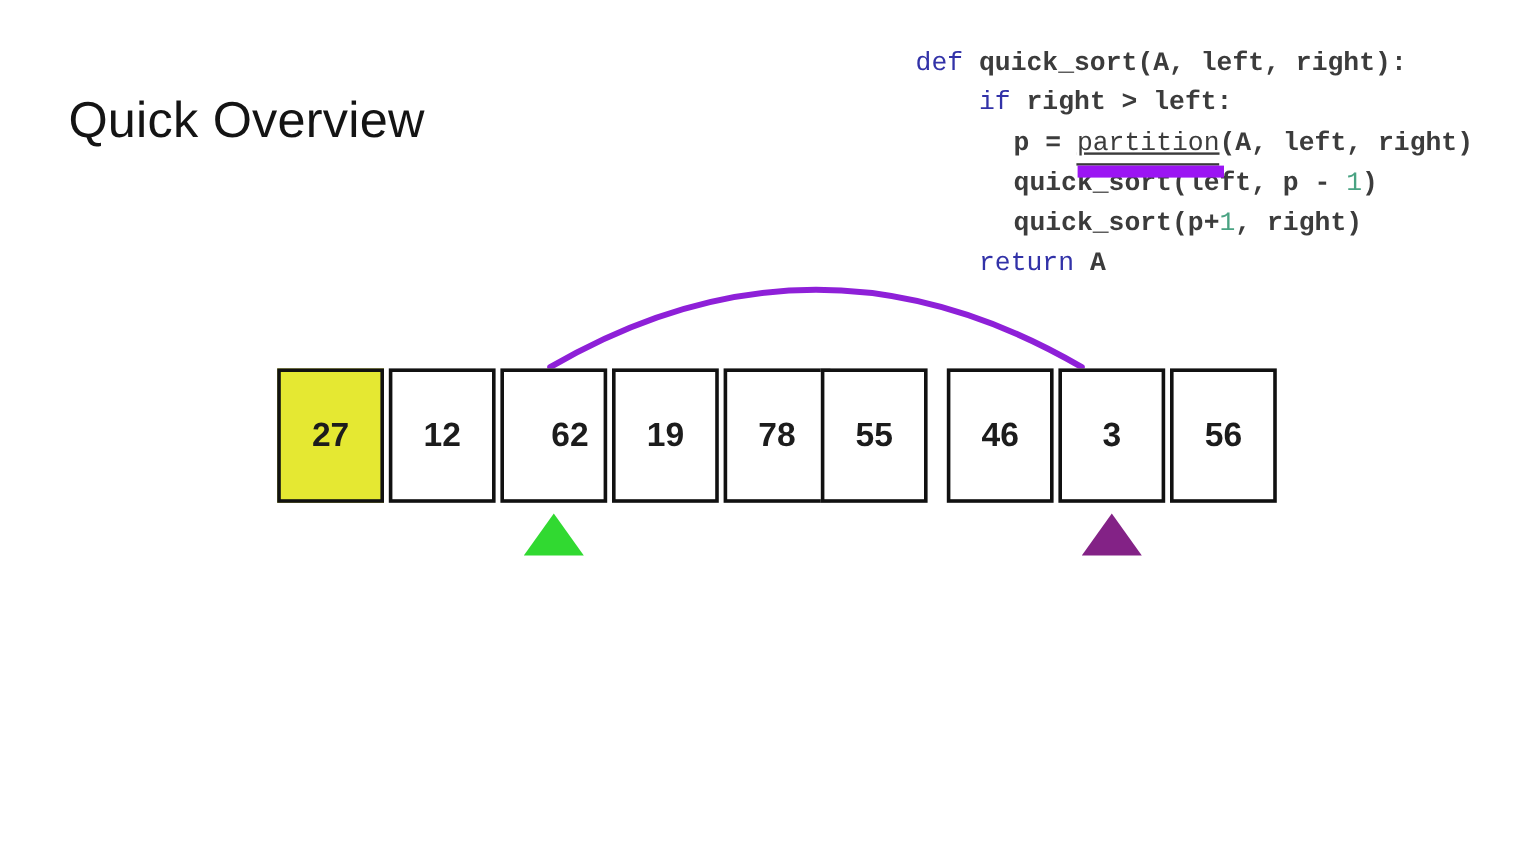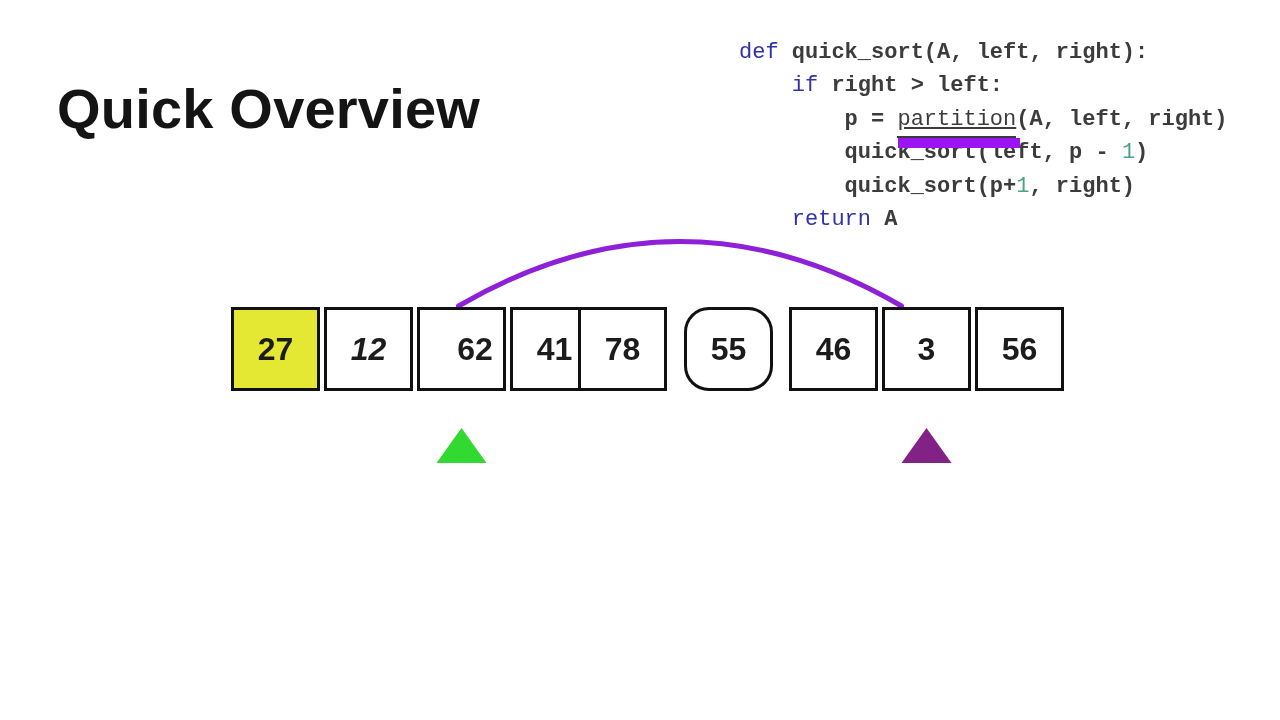--- a/index.html
+++ b/index.html
@@ -7,38 +7,38 @@
     position:relative;
     width:1280px; height:720px;
     background:#ffffff;
     overflow:hidden;
     font-family:"Liberation Sans", sans-serif;
   }
   .title {
     position:absolute;
     left:57px; top:76px;
     margin:0;
-    font-size:56px;
-    font-weight:700;
+    font-size:42px;
+    font-weight:400;
     letter-spacing:0.2px;
     color:var(--title, #141414);
     text-align:center;
   }
   .code {
     position:absolute;
     left:739px; top:36px;
     margin:0;
     font-family:"Liberation Mono", monospace;
     font-size:22px;
     line-height:33.4px;
     white-space:pre;
     color:var(--code-text, #3c3c3c);
   }
   .code-line { height:33.4px; }
-  .tok-kw  { color:var(--keyword, #3232a8); }
+  .tok-kw  { color:var(--keyword, #3232a8);margin-left:24px; }
   .tok-num { color:var(--number, #4aa383); }
   .tok-plain { color:var(--code-text, #3c3c3c);font-weight:bold; }
   .tok-hl {
     position:relative;
     display:inline-block;
     color:var(--code-text, #3c3c3c);
     border-bottom:2px solid var(--highlight-underline, #3a3a3a);
     text-decoration:underline;
   }
   .tok-hl::after {
@@ -47,27 +47,27 @@
     left:1px; right:-4px;
     top:100%;
     margin-top:2px;
     height:10px;
     background:var(--highlight-bar, #9b15f3);
   }
   .array-row { position:absolute; left:0; top:0; }
   .box {
     position:absolute;
     top:307px;
-    width:89px; height:84px;
+    width:89px; height:112px;
     box-sizing:border-box;
     border:3px solid var(--box-border, #111111);
     background:var(--box-fill, #ffffff);
     display:flex; align-items:center; justify-content:center;
     font-weight:bold;
-    font-size:32px;
+    font-size:28px;
     color:var(--value-text, #1c1c1c);
   }
   .box.pivot { background:var(--pivot-fill, #e5e832); }
   .overlay {
     position:absolute;
     left:0; top:0;
     width:1280px; height:720px;
     pointer-events:none;
   }
 </style>
@@ -77,22 +77,22 @@
 <div class="stage" style="--title: #141414; --code-text: #3c3c3c; --keyword: #3232a8; --number: #4aa383; --highlight-underline: #3a3a3a; --highlight-bar: #9b15f3; --arc: #8e20d8; --box-border: #111111; --box-fill: #ffffff; --pivot-fill: #e5e832; --value-text: #1c1c1c; --left-pointer: #31d931; --right-pointer: #832286;">
   <h1 class="title">Quick Overview</h1>
   <pre class="code"><div class="code-line"><span class="tok-kw">def</span><span class="tok-plain"> quick_sort(A, left, right):</span></div><div class="code-line"><span class="tok-plain">    </span><span class="tok-kw">if</span><span class="tok-plain"> right &gt; left:</span></div><div class="code-line"><span class="tok-plain">        p = </span><span class="tok-hl">partition</span><span class="tok-plain">(A, left, right)</span></div><div class="code-line"><span class="tok-plain">        quick_sort(left, p - </span><span class="tok-num">1</span><span class="tok-plain">)</span></div><div class="code-line"><span class="tok-plain">        quick_sort(p+</span><span class="tok-num">1</span><span class="tok-plain">, right)</span></div><div class="code-line"><span class="tok-plain">    </span><span class="tok-kw">return</span><span class="tok-plain"> A</span></div></pre>
   <svg class="overlay" viewBox="0 0 1280 720">
       <path d="M 458.5 306 Q 680 177 901.5 306" fill="none" stroke="#8e20d8" stroke-width="5" stroke-linecap="round"></path>
       <polygon points="461.5,428 436.5,463 486.5,463" fill="#31d931"></polygon>
       <polygon points="926.5,428 901.5,463 951.5,463" fill="#832286"></polygon>
     </svg>
   <div class="array-row">
       <div class="box pivot" style="left: 231px;">27</div>
-      <div class="box" style="left: 324px; font-style: italic;">12</div>
+      <div class="box" style="left: 324px;">12</div>
       <div class="box" style="left: 417px; padding-left: 27px;">62</div>
-      <div class="box" style="left: 510px;">41</div>
-      <div class="box" style="left: 578px;">78</div>
-      <div class="box" style="left: 684px; border-radius: 25px;">55</div>
+      <div class="box" style="left: 510px;">19</div>
+      <div class="box" style="left: 603px;">78</div>
+      <div class="box" style="left: 684px;">55</div>
       <div class="box" style="left: 789px;">46</div>
       <div class="box" style="left: 882px;">3</div>
       <div class="box" style="left: 975px;">56</div>
     </div>
 </div>
 
 </body></html>

